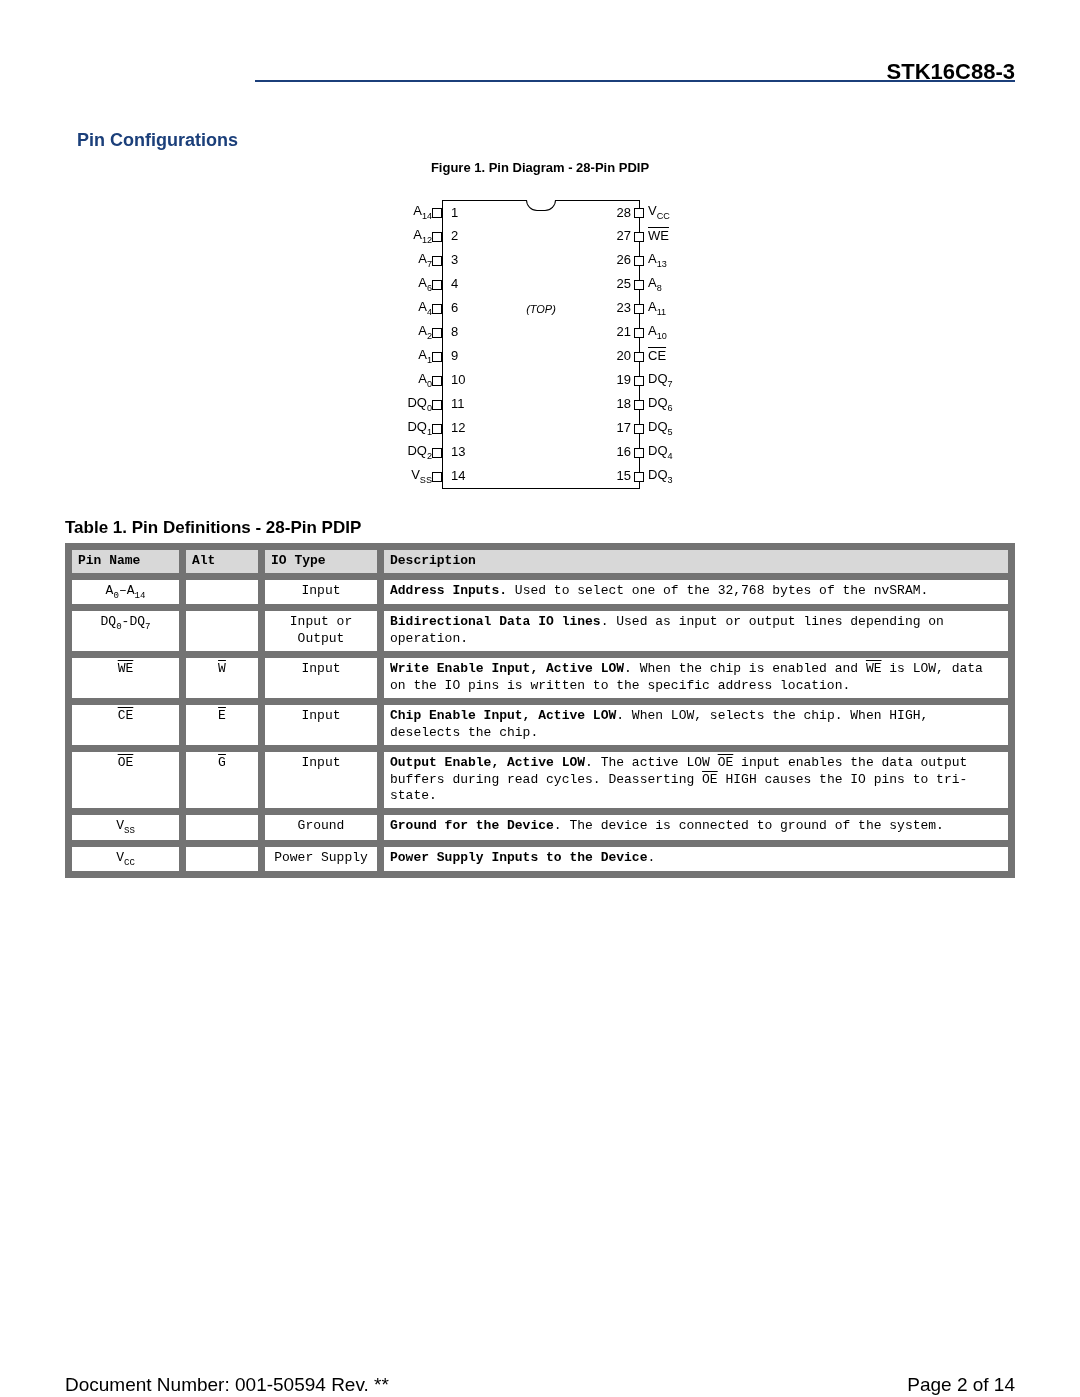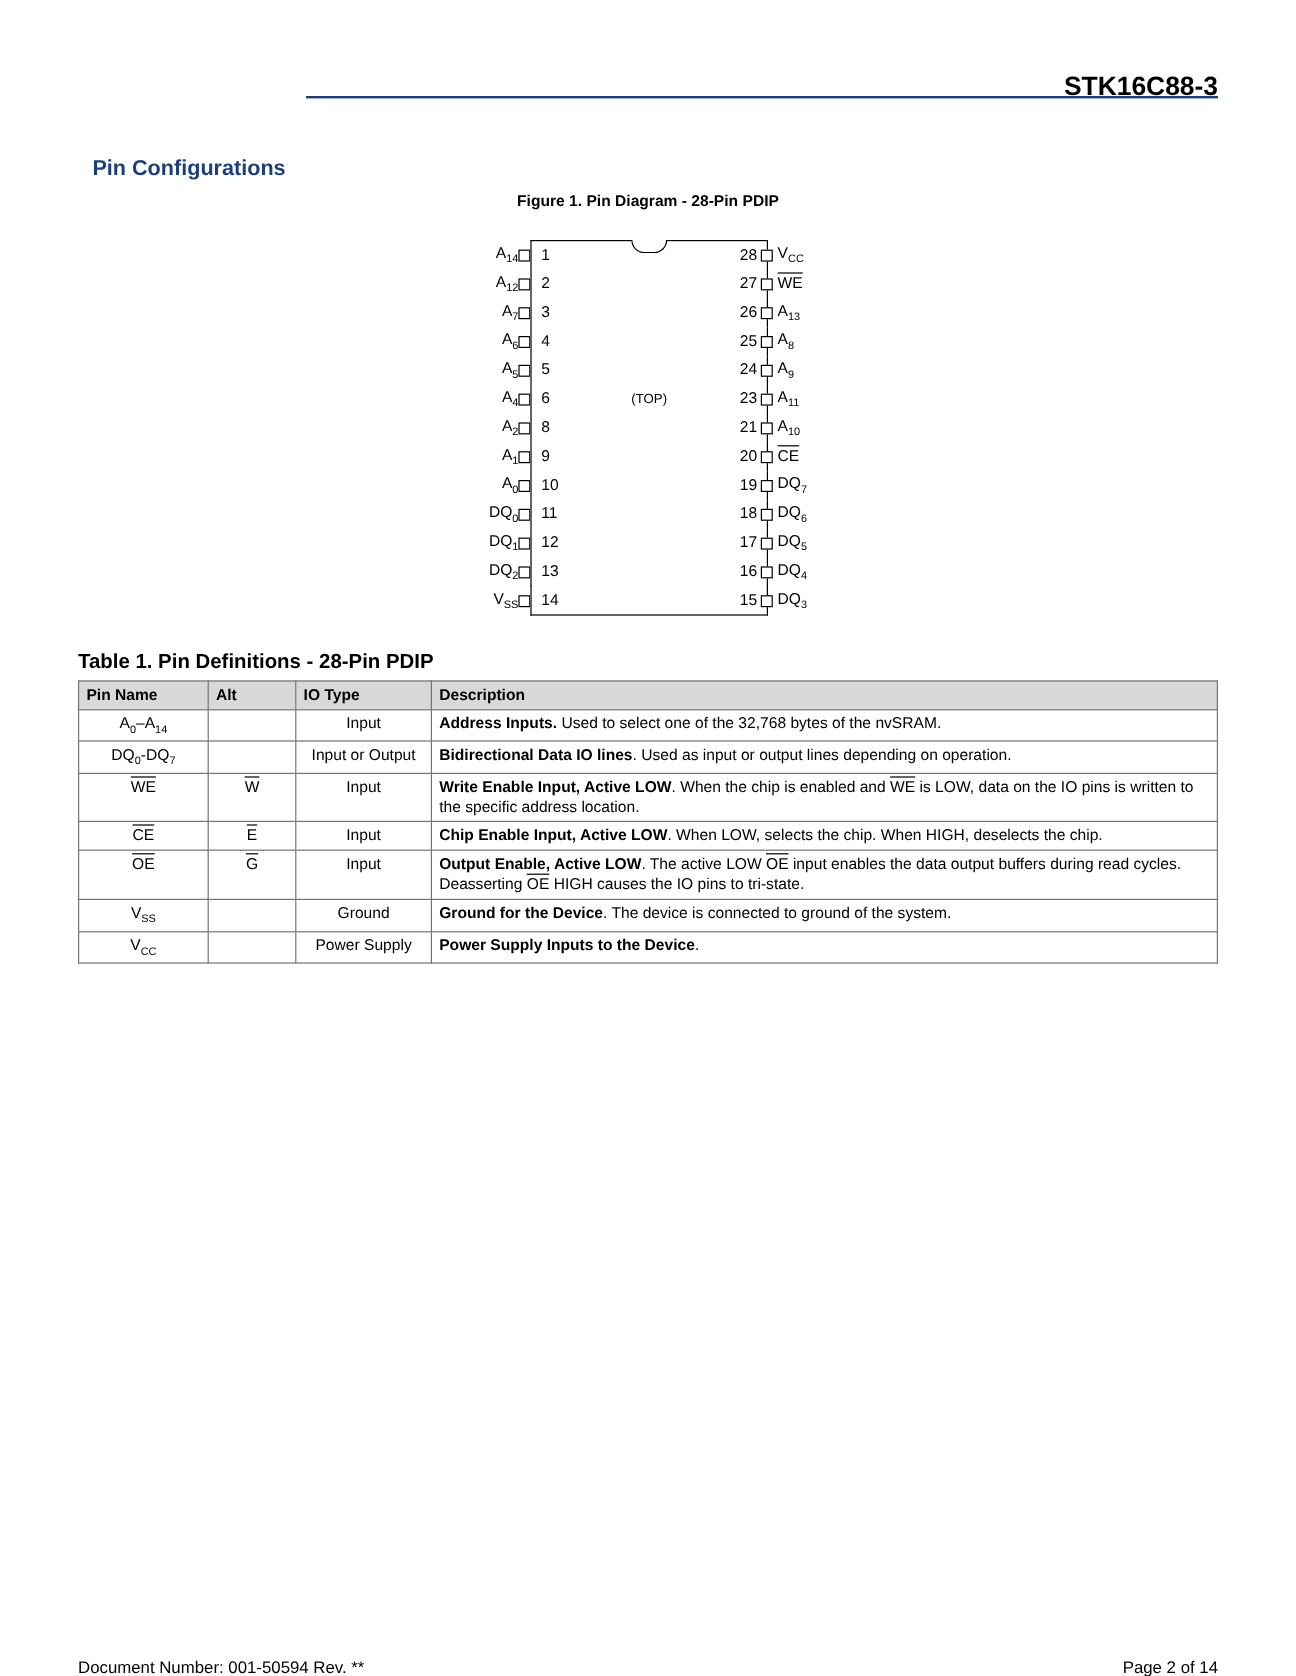--- a/index.html
+++ b/index.html
@@ -105,50 +105,52 @@
     border-top: none;
     border-radius: 0 0 14px 14px;
     background: #fff;
   }
   .center-label {
     position: absolute;
     left: 0; right: 0;
     text-align: center;
     font-size: 11px;
     pointer-events: none;
+    font-style: italic;
   }
   sub { font-size: 0.7em; }
   .ov { text-decoration: overline; }
   
   table.pindef {
     border-collapse: collapse;
     width: 100%;
     font-size: 13px;
   }
   table.pindef th, table.pindef td {
-    border: 1px solid #737373;
+    border: 7px solid #737373;
     padding: 3px 6px;
     vertical-align: top;
     text-align: left;
+    font-family: Liberation Mono, monospace;
   }
   table.pindef th {
     background: #d8d8d8;
     font-weight: bold;
   }
   table.pindef th:nth-child(1){width:95px}
   table.pindef th:nth-child(2){width:60px}
   table.pindef th:nth-child(3){width:100px}
   table.pindef td:nth-child(1),
   table.pindef td:nth-child(2),
   table.pindef td:nth-child(3){text-align:center}
   .footer {
     position: absolute;
     bottom: 42px;
     left: 65px; right: 65px;
-    font-size: 14px;
+    font-size: 19px;
     display: flex;
     justify-content: space-between;
   }
 </style>
 </head>
 <body>
 
 <div class="page">
   <div class="header-bar"></div>
   <div class="title-right">STK16C88-3</div>
@@ -191,30 +193,20 @@
         </div>
         <div class="chip-row">
           <span class="pin-label-l">A<sub>6</sub></span>
           <span class="pin-box"></span>
           <span class="chip-body-cell">
             <span>4</span>
             <span>25</span>
           </span>
           <span class="pin-box pin-box-r"></span>
           <span class="pin-label-r">A<sub>8</sub></span>
-        </div>
-        <div class="chip-row">
-          <span class="pin-label-l">A<sub>5</sub></span>
-          <span class="pin-box"></span>
-          <span class="chip-body-cell">
-            <span>5</span>
-            <span>24</span>
-          </span>
-          <span class="pin-box pin-box-r"></span>
-          <span class="pin-label-r">A<sub>9</sub></span>
         </div>
         <div class="chip-row">
           <span class="pin-label-l">A<sub>4</sub></span>
           <span class="pin-box"></span>
           <span class="chip-body-cell">
             <span>6</span>
             <span>23</span>
             <span class="center-label">(TOP)</span>
           </span>
           <span class="pin-box pin-box-r"></span>

